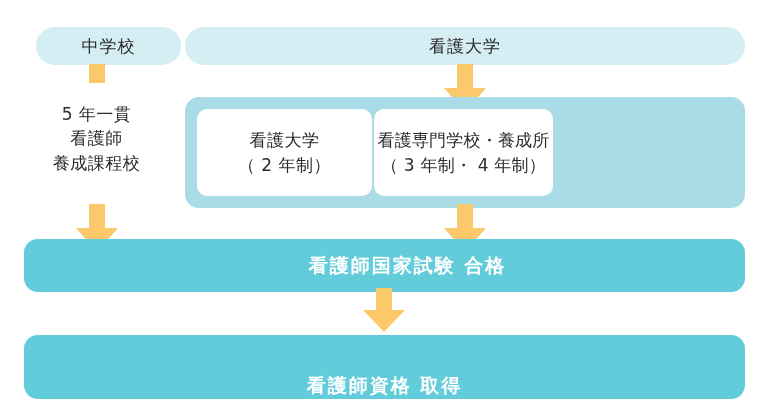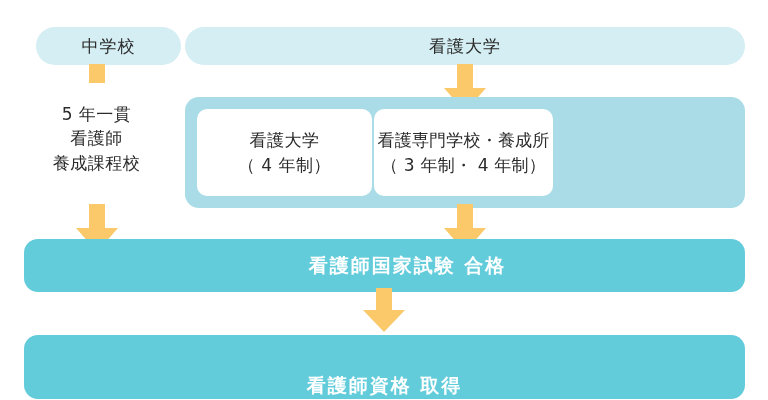--- a/index.html
+++ b/index.html
@@ -111,21 +111,21 @@
       <span class="ln">5 年一貫</span>
       <span class="ln">看護師</span>
       <span class="ln">養成課程校</span>
     </div>
   </div>
 
   <div class="group-box" style="left:185px; top:97px; width:560px; height:111px; padding:12px; gap:2px;">
 
     <div class="card size-lg" style="width:175px; height:100%; flex-direction:column; justify-content:center;">
       <span class="ln">看護大学</span>
-      <span class="ln">（ 4 年制）</span>
+      <span class="ln">（ 2 年制）</span>
     </div>
 
 
     <div class="card size-sm" style="width:179px; height:100%; flex-direction:column; justify-content:center;">
       <span class="ln">看護専門学校・養成所</span>
       <span class="ln">（ 3 年制・ 4 年制）</span>
     </div>
   </div>
 
   <div class="arrow" style="left:76px; top:204px; width:42px; height:48px;">

